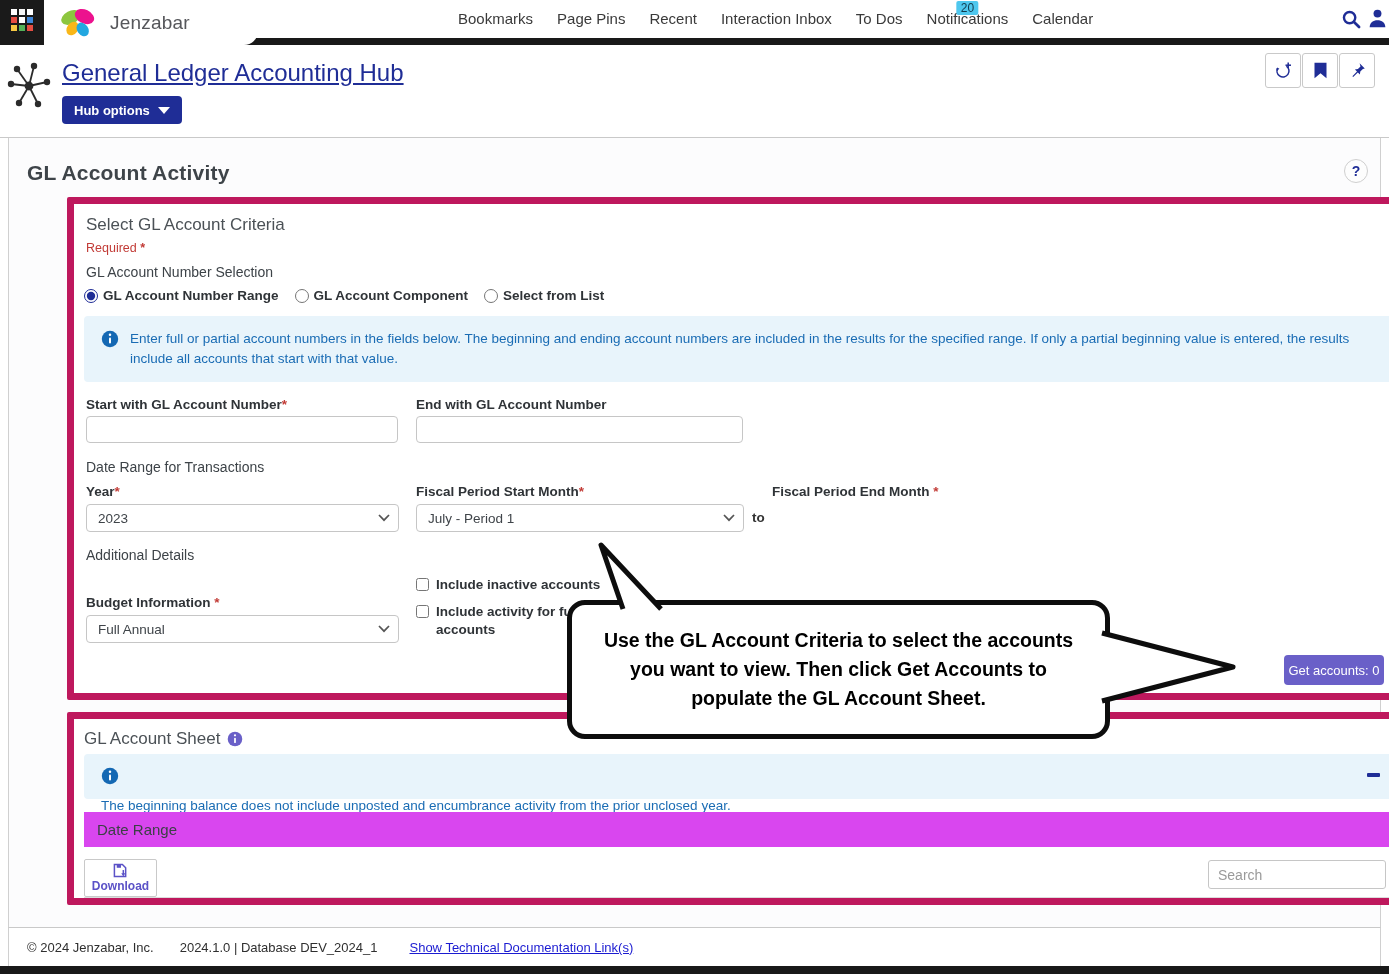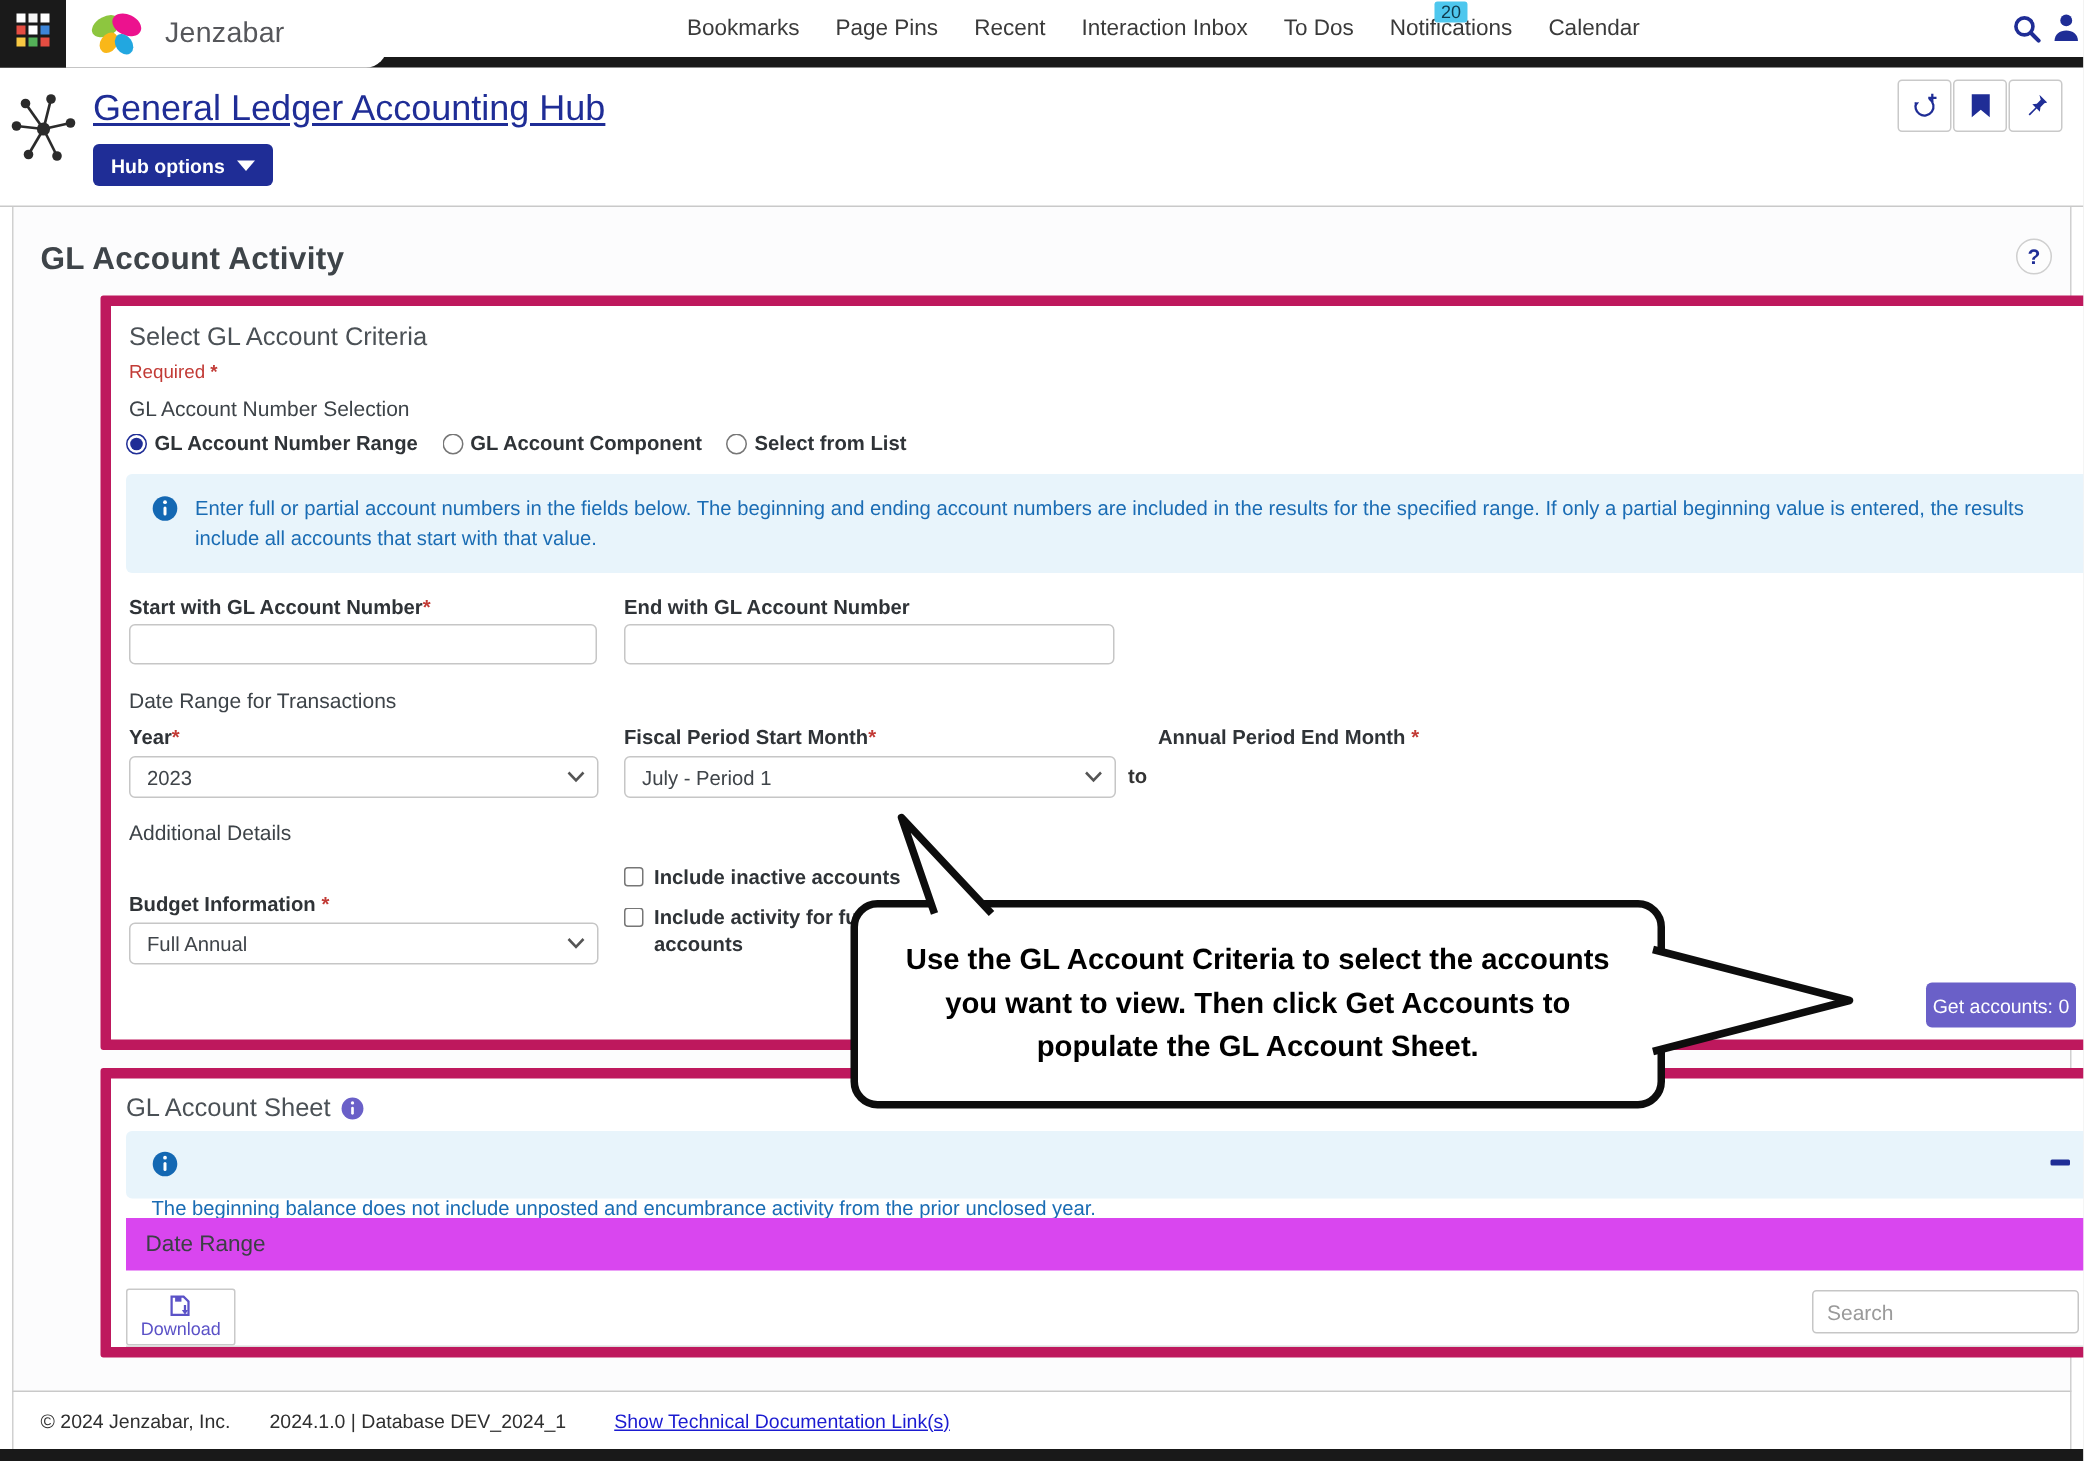--- a/index.html
+++ b/index.html
@@ -79,21 +79,21 @@
   
   .s-heading { position:absolute; left:10px; top:10px; font-size:17px; color:#4b5156;
     display:flex; align-items:center; gap:7px; }
   #s-alert { left:10px; top:35px; width:1312px; height:45px; padding-top:12px; padding-bottom:12px;flex-direction:column; }
   .collapse-bar { position:absolute; right:16px; top:19px; width:13px; height:4px; background:#1f2d96;
     border-radius:1px; cursor:pointer; }
   .s-daterange { position:absolute; left:10px; top:93px; width:1312px; height:35px; background:#d946ef;
     display:flex; align-items:center; padding-left:13px; font-size:15px; color:#3b4045; }
   .download-btn { position:absolute; left:10px; top:140px; width:73px; height:38px; background:#fff;
     border:1px solid #c9c9c9; border-radius:2px; display:flex; flex-direction:column; align-items:center;
-    justify-content:center; gap:1px; cursor:pointer; }
+    justify-content:center; gap:1px; cursor:pointer;font-weight:bold; }
   .download-btn span { font-size:12px; color:#5b52c7; }
   .search-input { position:absolute; left:1134px; top:141px; width:178px; height:29px; border:1px solid #c6c6c6;
     border-radius:3px; font-family:"Liberation Sans",sans-serif; font-size:14px; color:#444; padding:0 9px; }
   .search-input::placeholder { color:#9a9a9a; }
   .s-divider { position:absolute; left:10px; top:178px; width:1312px; border-top:1px solid #dcdcdc; }
   
   #footer { position:absolute; left:8px; top:928px; width:1373px; height:38px; background:#fff;
     border-left:1px solid #d0d0d0; border-right:1px solid #d0d0d0;
     display:flex; align-items:center; font-size:13px; color:#2f2f2f; }
   #footer .f-copy { margin-left:18px;text-align:right; }
@@ -264,21 +264,21 @@
       <div class="sel-wrap" style="left:342px; top:300px; width:328px">
         <select><option>July - Period 1</option></select>
         <svg class="sel-caret" width="12" height="8" viewBox="0 0 12 8">
           <polyline points="1,1 6,6.2 11,1" fill="none" stroke="#555" stroke-width="1.7"></polyline>
         </svg>
       </div>
 
       <div class="to-text" style="left:678px; top:306px">to</div>
 
       <div class="field-label" style="left:698px; top:280px">
-        <span>Annual Period End Month</span> <span class="req-star">*</span>
+        <span>Fiscal Period End Month</span> <span class="req-star">*</span>
       </div>
 
       <div class="section-label" style="left:12px; top:343px">Additional Details</div>
 
       <label class="check-row" style="left:342px; top:372px">
         <input type="checkbox" style="">
         <span class="bold-label">Include inactive accounts</span>
       </label>
       <label class="check-row" style="left:342px; top:399px">
         <input type="checkbox" style="">

